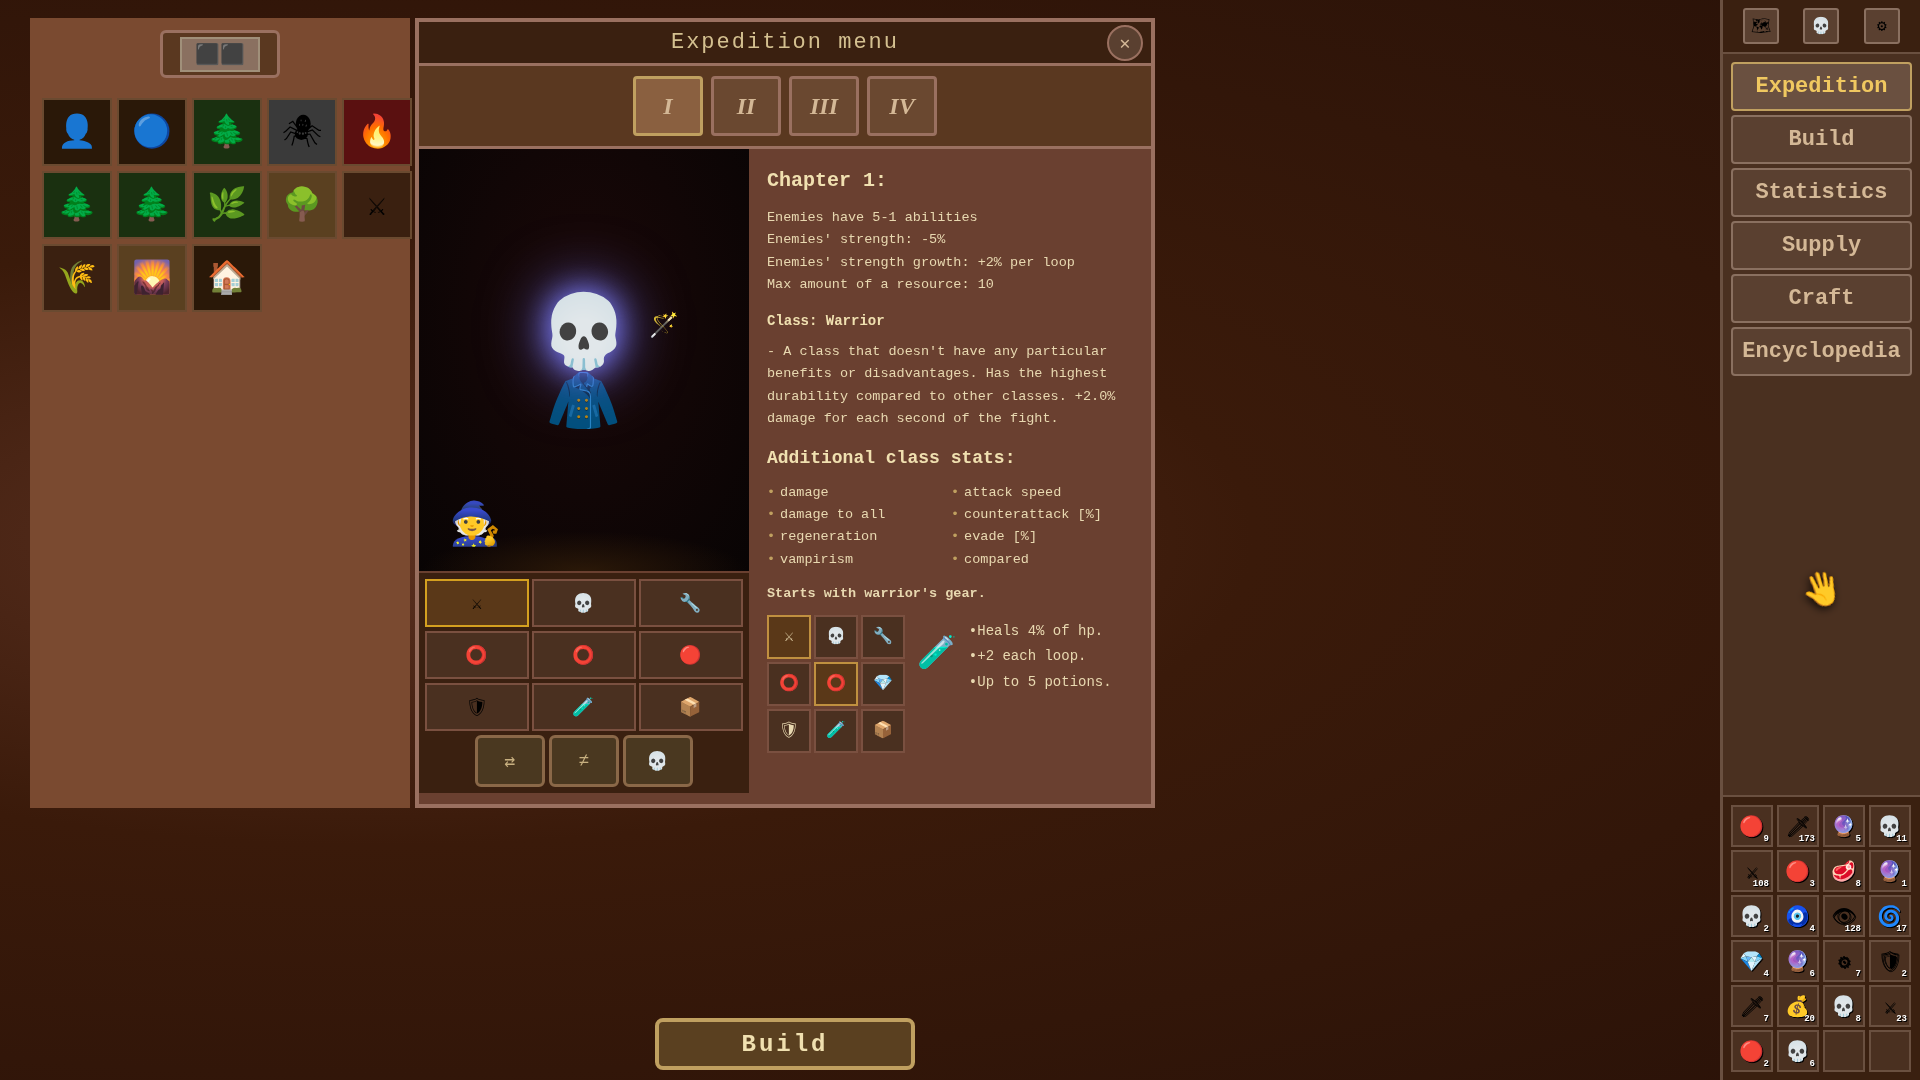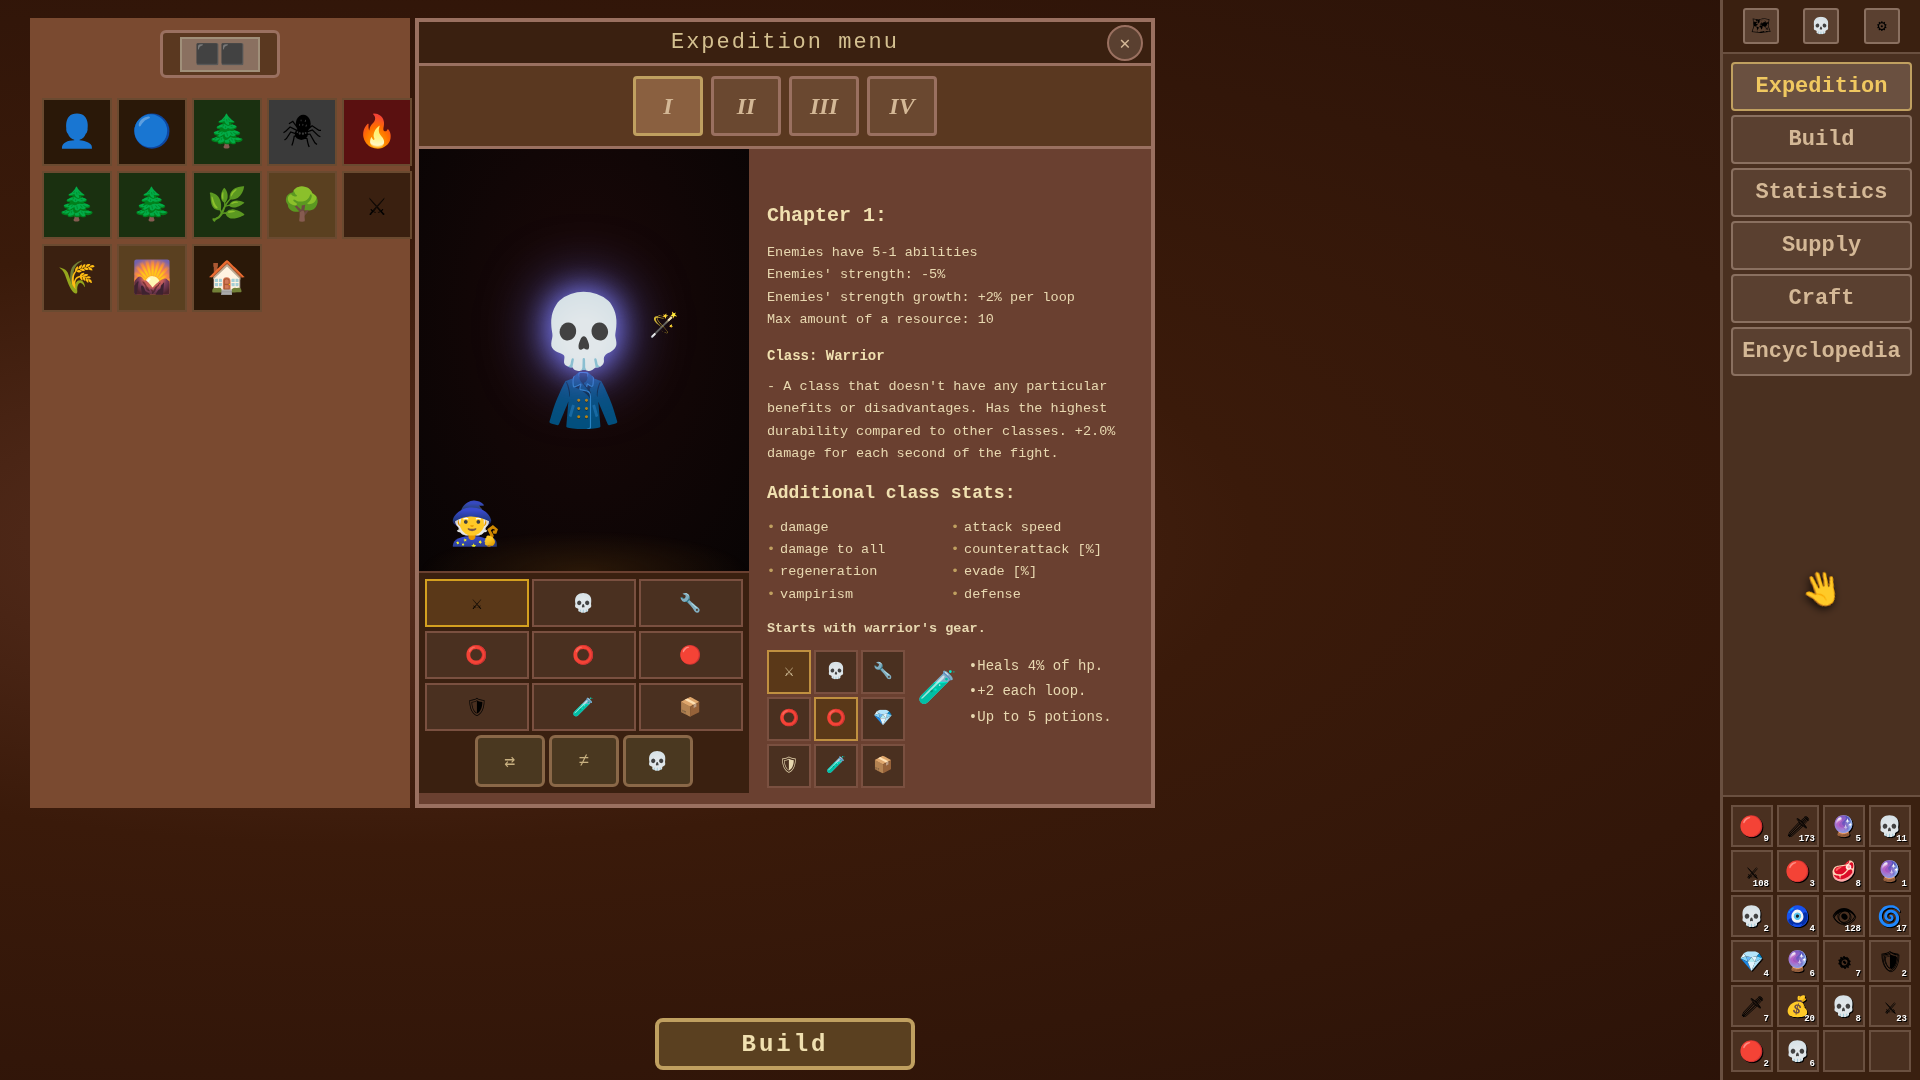--- a/index.html
+++ b/index.html
@@ -428,21 +428,20 @@
 
     
     .info-panel {
       flex: 1;
       background: #6a4030;
       padding: 15px 18px;
       color: #e8d8b0;
       font-size: 13.5px;
       line-height: 1.65;
       overflow-y: auto;
-      margin-top: 35px;
     }
 
     .info-chapter-title {
       font-size: 20px;
       font-weight: bold;
       margin-bottom: 10px;
       color: #f0e0b0;
     }
 
     .info-class-title {
@@ -689,21 +688,21 @@
             <div class="stat-line">
               <span class="dot">•</span>
                 <span>counterattack [%]</span>
             </div>
             <div class="stat-line">
               <span class="dot">•</span>
                 <span>evade [%]</span>
             </div>
             <div class="stat-line">
               <span class="dot">•</span>
-                <span>defense</span>
+                <span>compared</span>
             </div>
           </div>
         </div>
 
         <div class="starts-text">Starts with warrior's gear.</div>
 
         <div class="bottom-row-section">
           <div class="small-slots">
             <div class="small-slot active">⚔</div>
             <div class="small-slot">💀</div>

